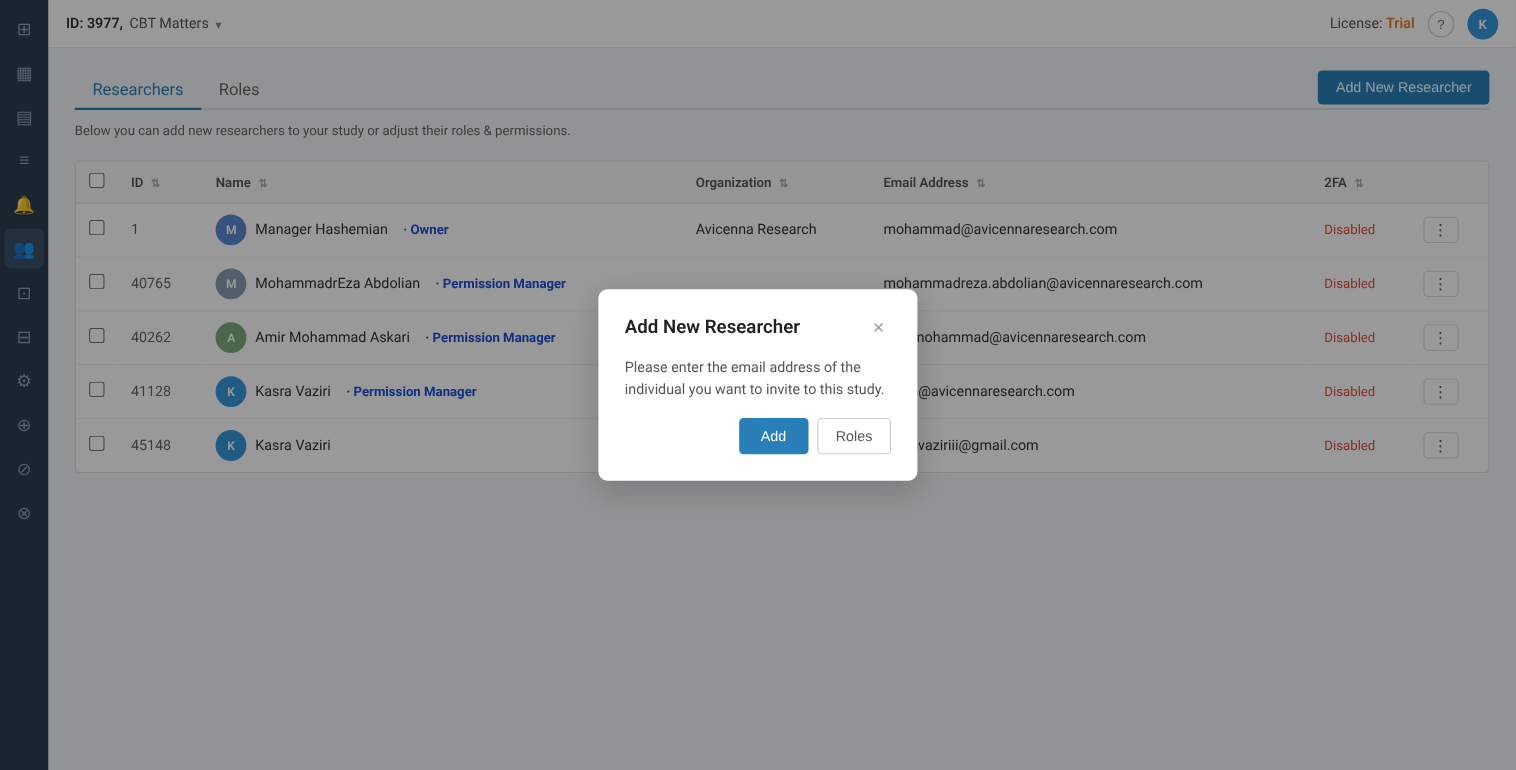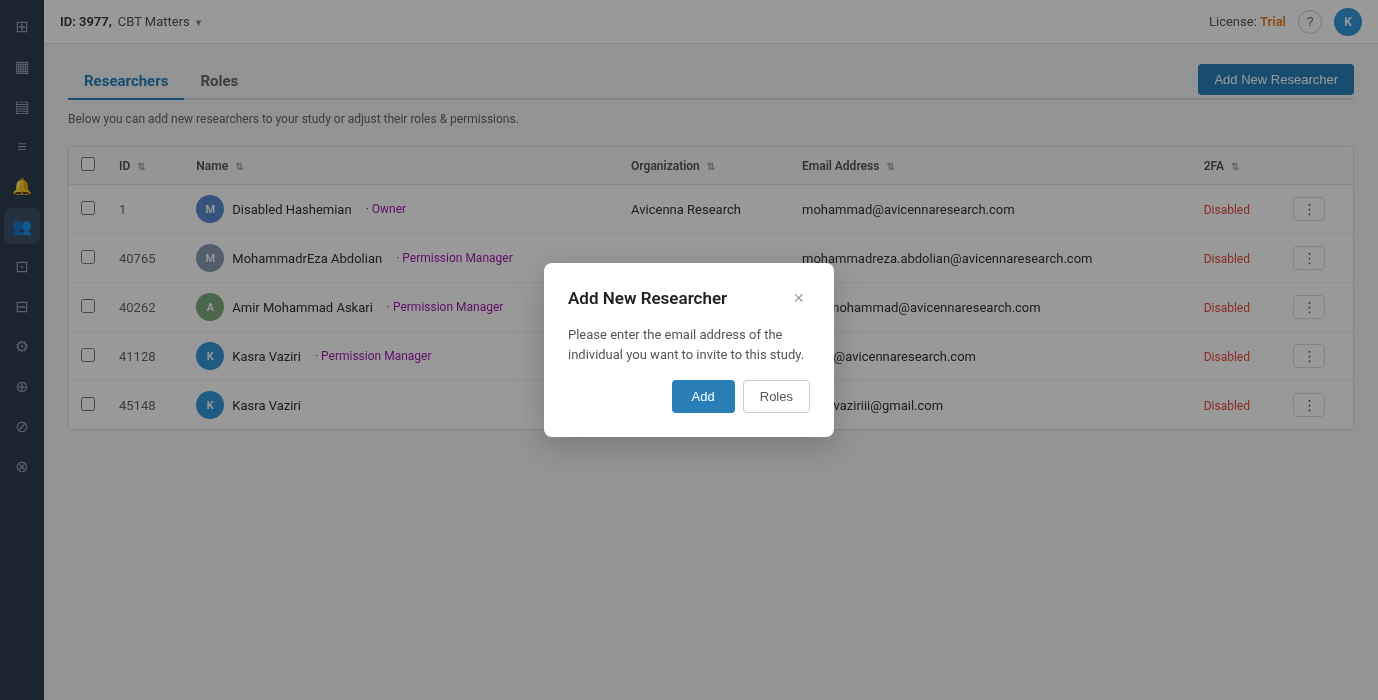--- a/index.html
+++ b/index.html
@@ -104,21 +104,21 @@
       border-bottom: 2px solid #e0e0e0;
       margin-bottom: 12px;
     }
     .tab {
       padding: 8px 16px;
       cursor: pointer;
       font-size: 15px;
       color: #666;
       border-bottom: 2px solid transparent;
       margin-bottom: -2px;
-      font-weight: 700;
+      font-weight: 400;
     }
     .tab.active {
       color: #2980b9;
       border-bottom: 2px solid #2980b9;
     }
 
     
     .description {
       font-size: 12px;
       color: #666;
@@ -162,22 +162,23 @@
     .name-cell { display: flex; align-items: center; gap: 8px; }
     .avatar {
       width: 28px; height: 28px;
       border-radius: 50%;
       display: flex; align-items: center; justify-content: center;
       font-size: 11px; font-weight: 600; color: #fff;
       flex-shrink: 0;
     }
     .role-badge {
       font-size: 12px;
-      color: #a21caf;
+      color: #1d4ed8;
       margin-left: 6px;
+      font-weight: bold;
     }
     .disabled-badge {
       font-size: 12px;
       color: #e74c3c;
     }
     .action-btn {
       background: none;
       border: 1px solid #ddd;
       border-radius: 4px;
       padding: 3px 8px;
@@ -349,21 +350,21 @@
         </thead>
         <tbody id="table-body">
         <tr>
     <td class="checkbox-cell">
       <input type="checkbox" style="">
     </td>
     <td class="id-cell">1</td>
     <td>
       <div class="name-cell">
         <div class="avatar" style="background:#5b8bd0">M</div>
-        <span>Disabled Hashemian</span>
+        <span>Manager Hashemian</span>
         <span class="role-badge">· Owner</span>
       </div>
     </td>
     <td>Avicenna Research</td>
     <td>mohammad@avicennaresearch.com</td>
     <td>
       <span class="disabled-badge">Disabled</span>
     </td>
     <td>
       <button class="action-btn">⋮</button>

